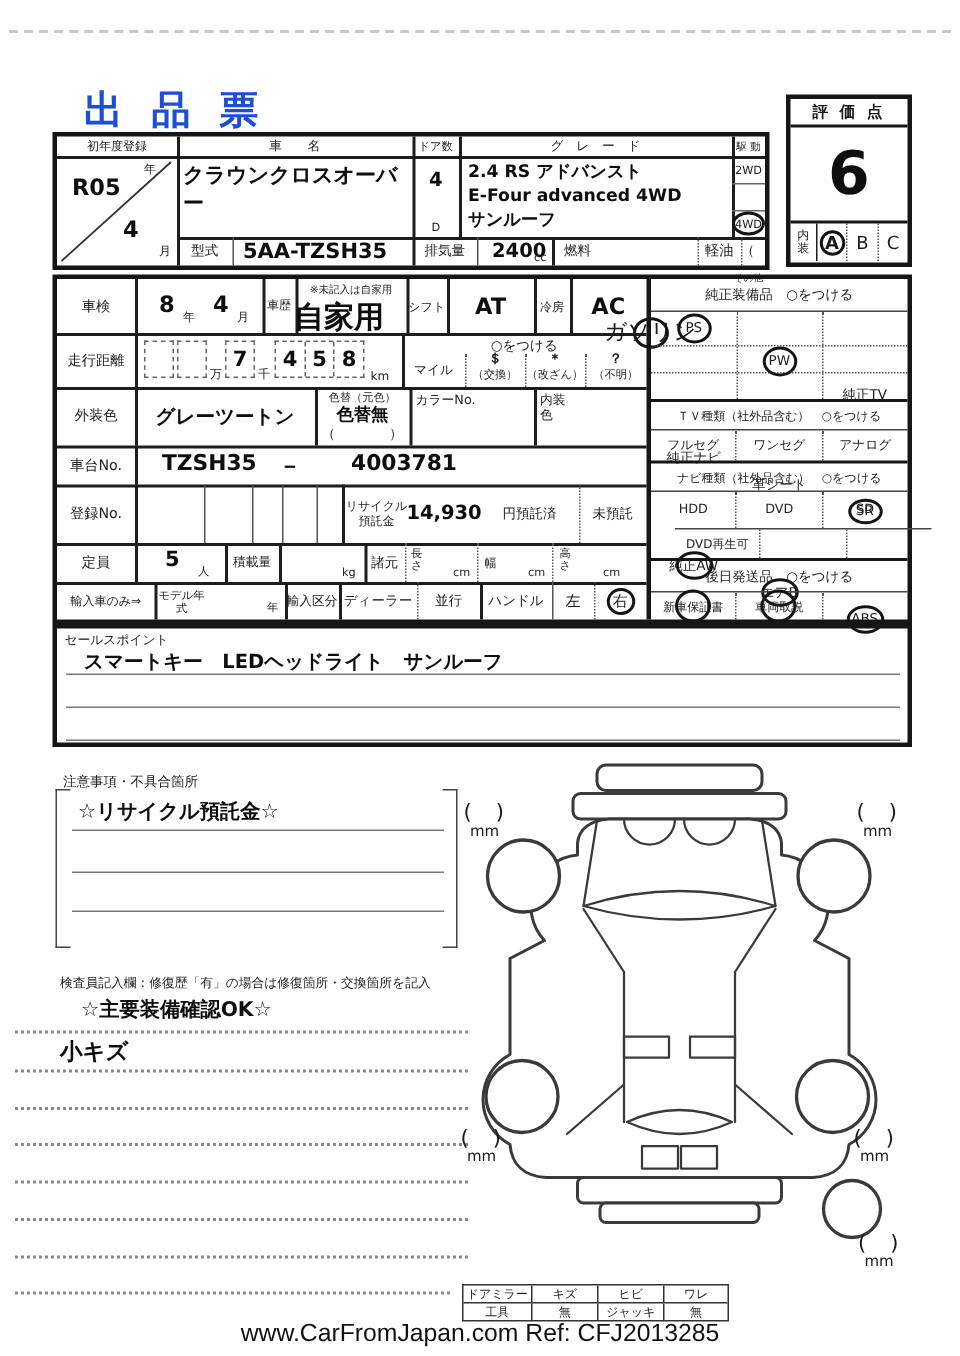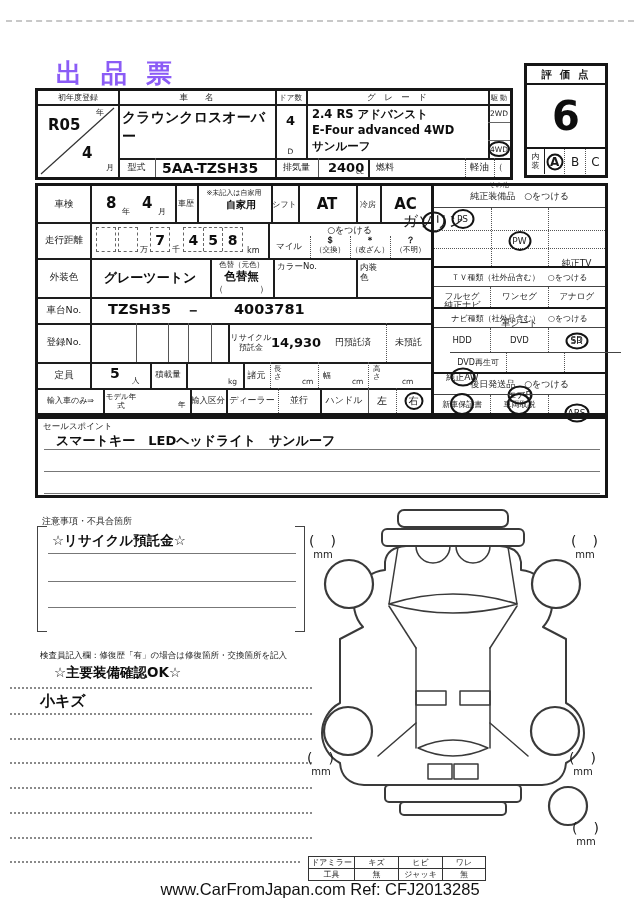--- a/index.html
+++ b/index.html
@@ -25,21 +25,21 @@
 .c{text-align:center}
 svg{display:block}
 </style>
 </head>
 <body>
 
 <div class="page">
 
   <div class="a" style="left:6px;top:20px;width:628px;border-top:2px dashed #c8c8c8"></div>
 
-  <div class="a" style="left:56px;top:56px;font-size:26px;font-weight:700;letter-spacing:5px;color:#8b5cf6">出 品 票</div>
+  <div class="a" style="left:56px;top:56px;font-size:26px;font-weight:700;letter-spacing:5px;color:#1d4ed8">出 品 票</div>
 
 
   <div class="a b3" style="left:524px;top:63px;width:84px;height:115px">
     <div class="fx" style="height:19px;border-bottom:2px solid #161616;font-size:10.5px;font-weight:700;letter-spacing:2px">評 価 点</div>
     <div class="fx val" style="height:62px;font-size:40px">6</div>
     <div style="height:27px;border-top:2px solid #161616;display:flex">
       <div class="fx" style="width:18px;border-right:1.5px solid #1d1d1d;font-size:8px;line-height:1.05;text-align:center;word-break:break-all;padding:0 1px">内装</div>
       <div class="fx rel" style="flex:1;font-size:12px;font-weight:700">
         <span>A</span>
         <span class="mark on" style="width:17px;height:17px"></span>
@@ -141,21 +141,21 @@
     <div class="vline" style="left:260px;top:0;height:36px"></div>
     <div class="vline" style="left:318px;top:0;height:36px"></div>
     <div class="vline" style="left:342px;top:0;height:36px"></div>
     <div class="a fx lb" style="left:0;top:0;width:52px;height:36px;font-size:9.5px">車検</div>
     <div class="a val" style="left:68px;top:8px;font-size:15px">8</div>
     <div class="a lb" style="left:84px;top:20px;font-size:8px">年</div>
     <div class="a val" style="left:104px;top:8px;font-size:15px">4</div>
     <div class="a lb" style="left:120px;top:20px;font-size:8px">月</div>
     <div class="a fx lb" style="left:137px;top:0;width:22px;height:36px;font-size:8px;text-align:center;line-height:1.1;word-break:break-all;padding:0 2px">車歴</div>
     <div class="a c lb" style="left:159px;top:2px;width:74px;font-size:7px">※未記入は自家用</div>
-    <div class="a c val" style="left:166px;top:12px;width:74px;font-size:10px">自家用</div>
+    <div class="a c val" style="left:151px;top:12px;width:74px;font-size:20px">自家用</div>
     <div class="a fx lb" style="left:233px;top:0;width:27px;height:36px;font-size:8px">シフト</div>
     <div class="a fx val" style="left:260px;top:0;width:58px;height:36px;font-size:15px">AT</div>
     <div class="a fx lb" style="left:318px;top:0;width:24px;height:36px;font-size:8px">冷房</div>
     <div class="a fx val" style="left:342px;top:0;width:51px;height:36px;font-size:15px">AC</div>
 
     <div class="vline" style="left:52px;top:36px;height:36px"></div>
     <div class="vline" style="left:230px;top:36px;height:36px"></div>
     <div class="a fx lb" style="left:0;top:36px;width:52px;height:36px;font-size:9.5px">走行距離</div>
     <div class="a" style="left:58px;top:41px;width:20px;height:25px;border:1.5px dashed #666"></div>
     <div class="a" style="left:80px;top:41px;width:20px;height:25px;border:1.5px dashed #666"></div>

